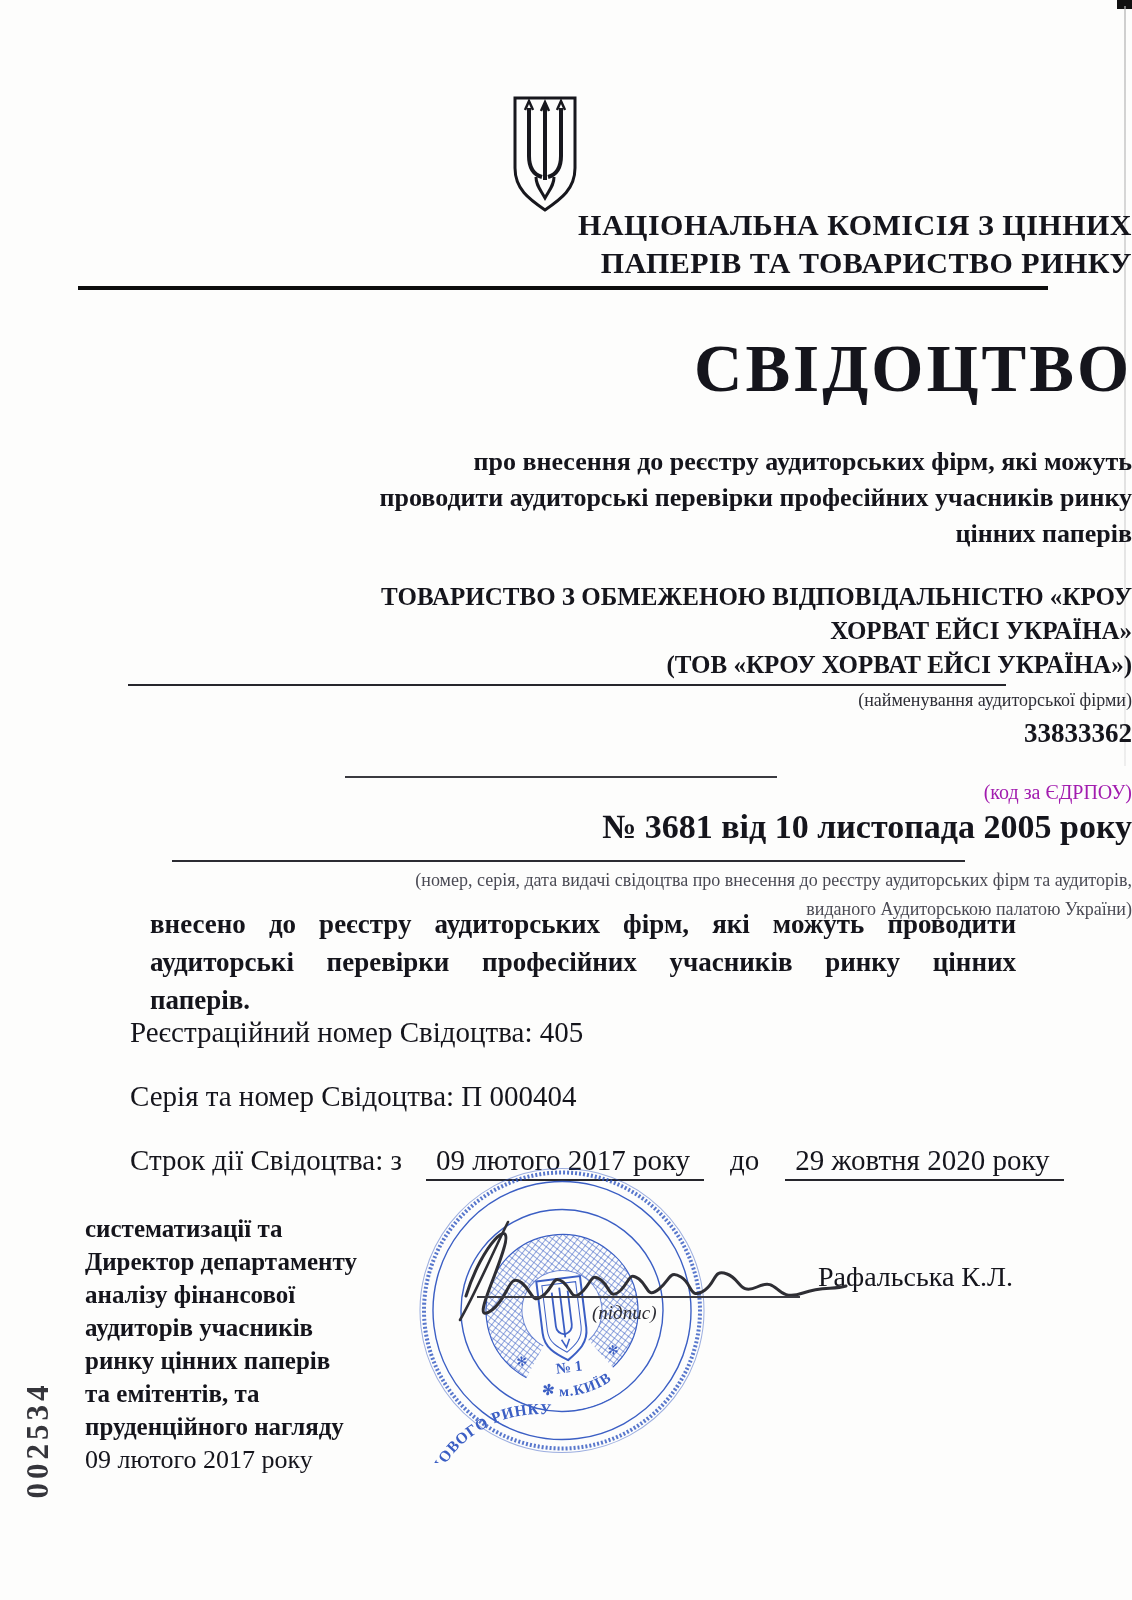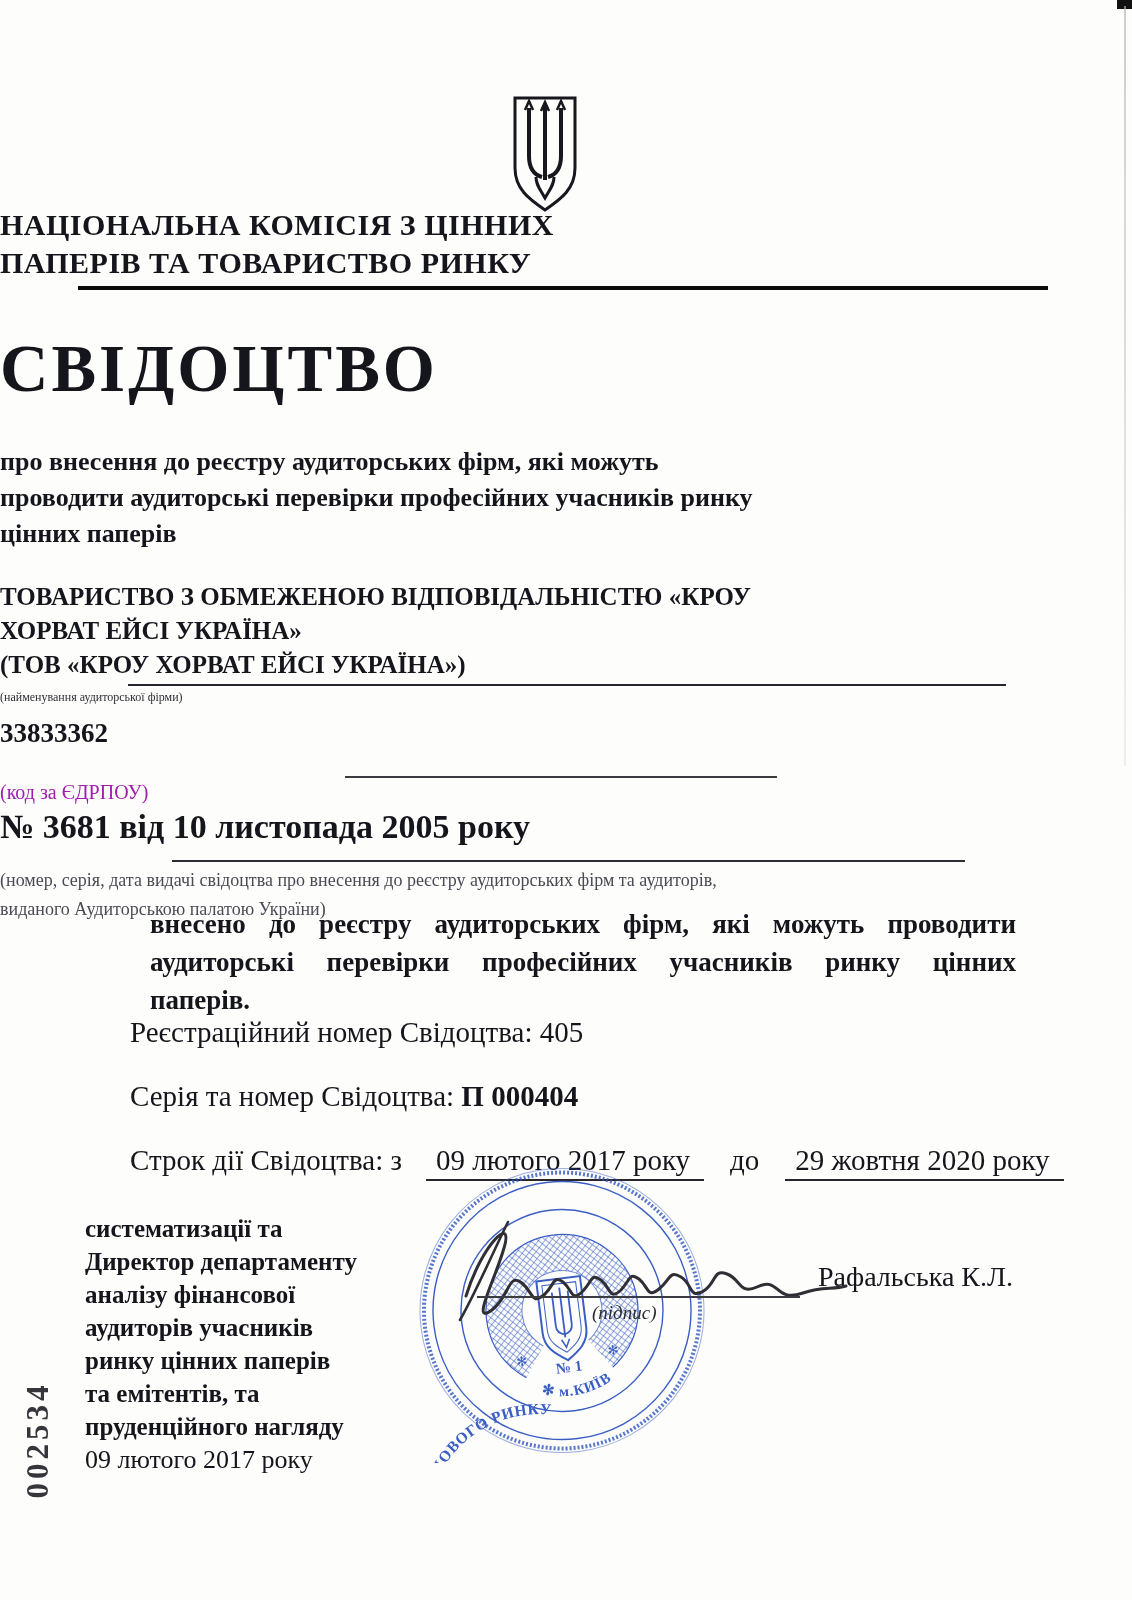--- a/index.html
+++ b/index.html
@@ -5,50 +5,50 @@
   html,body{margin:0;padding:0;background:#e8e8e8;}
   .page{
     position:relative;
     width:1132px;height:1600px;
     margin:0 auto;
     background:#fdfdfc;
     font-family:"Liberation Serif","DejaVu Serif",serif;
     color:#15151c;
     overflow:hidden;
   }
-  .centered{position:absolute;left:0;right:0;text-align:left;}
+  .centered{position:absolute;left:0;right:0;text-align:right;}
   
   .artifact-corner{position:absolute;right:0;top:0;width:15px;height:9px;background:#111;}
   .artifact-line{position:absolute;left:1124px;top:6px;width:2px;height:760px;
     background:linear-gradient(#b5b5b5,#e6e6e6);opacity:.65;}
   
   .emblem{position:absolute;left:505px;top:93px;width:80px;height:122px;}
   
   .org{top:206px;font-weight:bold;font-size:30px;line-height:38px;letter-spacing:.5px;}
   .rule{position:absolute;left:78px;top:286px;width:970px;height:4px;background:#0d0d0d;}
   .title{top:330px;font-weight:bold;font-size:67px;letter-spacing:3px;font-family:Liberation Serif, serif;}
   .subtitle{top:444px;font-weight:bold;font-size:26px;line-height:36px;}
   
   .firm-name{top:580px;font-weight:bold;font-size:25px;line-height:34px;}
   .u-firm{position:absolute;left:128px;top:684px;width:878px;height:2px;background:#26262c;}
-  .firm-caption{top:690px;font-size:12px;color:#2e2e36;}
+  .firm-caption{top:690px;font-size:18px;color:#2e2e36;}
   
   .code{top:718px;font-weight:bold;font-size:27px;}
   .u-code{position:absolute;left:345px;top:776px;width:432px;height:2px;background:#3a3a40;}
   .code-caption{top:781px;font-size:20px;color:#a21caf;}
   
   .number{top:808px;font-weight:bold;font-size:34px;}
   .u-number{position:absolute;left:172px;top:860px;width:793px;height:2px;background:#2c2c32;}
   .number-caption{top:866px;font-size:18px;line-height:29px;color:#4a4a54;}
   
   .body-par{position:absolute;left:150px;top:905px;width:866px;
     font-weight:bold;font-size:27px;line-height:38px;text-align:justify;word-spacing:7px;}
   
   .field{position:absolute;left:130px;font-size:29px;white-space:nowrap;}
-  .field .b{font-weight:bold;}
+  .field .b{font-weight:normal;}
   .f-reg{top:1016px;}
   .f-series{top:1080px;}
   .f-validity{top:1144px;}
   .uspan{display:inline-block;border-bottom:2px solid #26262c;padding:0 14px 2px 10px;}
   .gap1{display:inline-block;width:26px;}
   .gap2{display:inline-block;width:24px;}
   
   .director{position:absolute;left:85px;top:1212px;width:310px;
     font-weight:bold;font-size:25px;line-height:33px;}
   .director .date-line{font-weight:normal;font-size:26px;}

